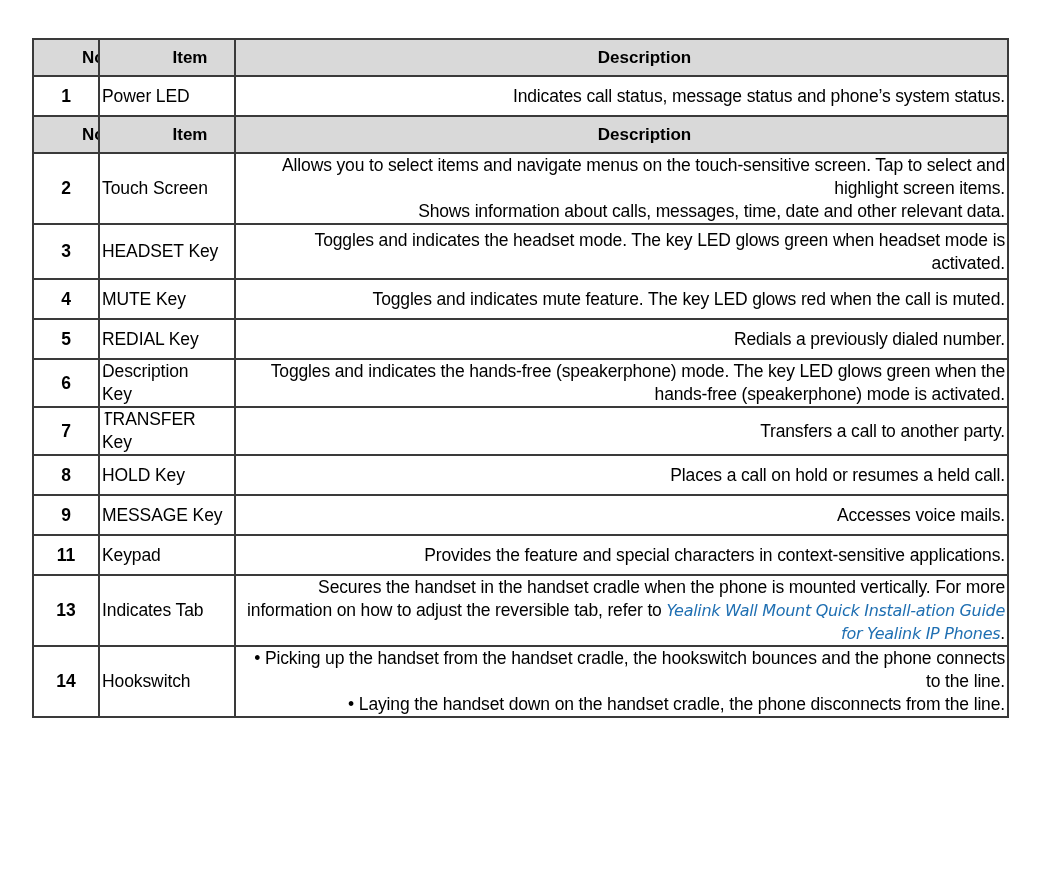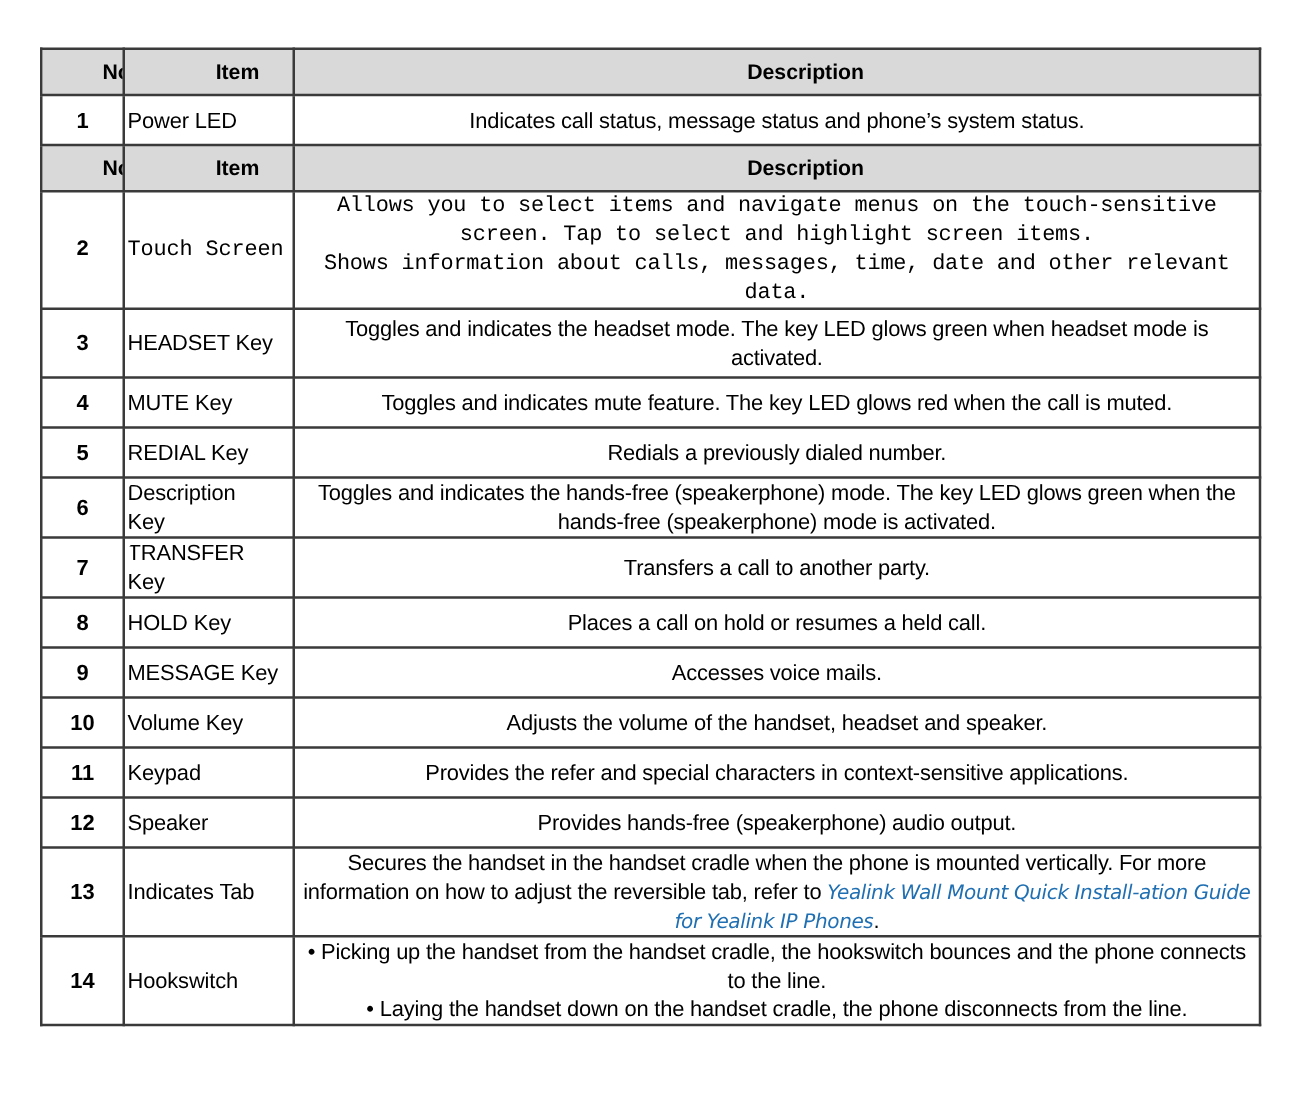--- a/index.html
+++ b/index.html
@@ -13,25 +13,25 @@
   table.spec td, table.spec th {
     border: 2px solid #3a3a3a; padding: 0 2px; vertical-align: middle;
     overflow: hidden;
   }
   col.c-no { width: 66px; }
   col.c-item { width: 136px; }
   col.c-desc { width: 773px; }
   tr.hdr th { background: #d9d9d9; font-weight: bold; text-align: center; height: 35px; font-size: 17px; padding-left: 48px; }
   td.no { text-align: center; font-weight: bold; }
   td.item { text-align: left; white-space: nowrap; letter-spacing: -0.1px; border-radius: 15px; }
-  td.desc { text-align: center; letter-spacing: -0.15px; }
+  td.desc { text-align: right; letter-spacing: -0.15px; }
   td.desc .line { display: block; }
   .link { color: #1f6fb2; font-style: italic; font-family: "DejaVu Sans", sans-serif; font-size: 16px; letter-spacing: -0.3px; }
   tr.r-h39 td { height: 38px; }
-  tr.r-h63 td { height: 63px; font-family: Liberation Mono, monospace; }
+  tr.r-h63 td { height: 63px; }
   tr.r-h53 td { height: 53px; }
   tr.r-h46 td { height: 46px; }
   tr.r-h69 td { height: 69px; margin-left: 40px; }
   tr.r-h70 td { height: 69px; }
 </style>
 </head>
 <body>
 
 <table class="spec">
   <colgroup>
@@ -114,38 +114,24 @@
         </td>
     </tr>
     <tr class="r-h39">
       <td class="no">9</td>
       <td class="item">MESSAGE Key</td>
       <td class="desc">
           <span class="line">Accesses voice mails.</span>
         </td>
     </tr>
     <tr class="r-h39">
-      <td class="no">10</td>
-      <td class="item">Volume Key</td>
-      <td class="desc">
-          <span class="line">Adjusts the volume of the handset, headset and speaker.</span>
-        </td>
-    </tr>
-    <tr class="r-h39">
       <td class="no">11</td>
       <td class="item">Keypad</td>
       <td class="desc">
-          <span class="line">Provides the refer and special characters in context-sensitive applications.</span>
-        </td>
-    </tr>
-    <tr class="r-h39">
-      <td class="no">12</td>
-      <td class="item">Speaker</td>
-      <td class="desc">
-          <span class="line">Provides hands-free (speakerphone) audio output.</span>
+          <span class="line">Provides the feature and special characters in context-sensitive applications.</span>
         </td>
     </tr>
     <tr class="r-h69">
       <td class="no">13</td>
       <td class="item">Indicates Tab</td>
       <td class="desc"><span>Secures the handset in the handset cradle when the phone is mounted vertically. For more information on how to  adjust the  reversible  tab, refer to </span><span class="link">Yealink Wall Mount Quick Install-ation Guide for Yealink IP Phones</span><span>.</span></td>
     </tr>
     <tr class="r-h70">
       <td class="no">14</td>
       <td class="item">Hookswitch</td>

